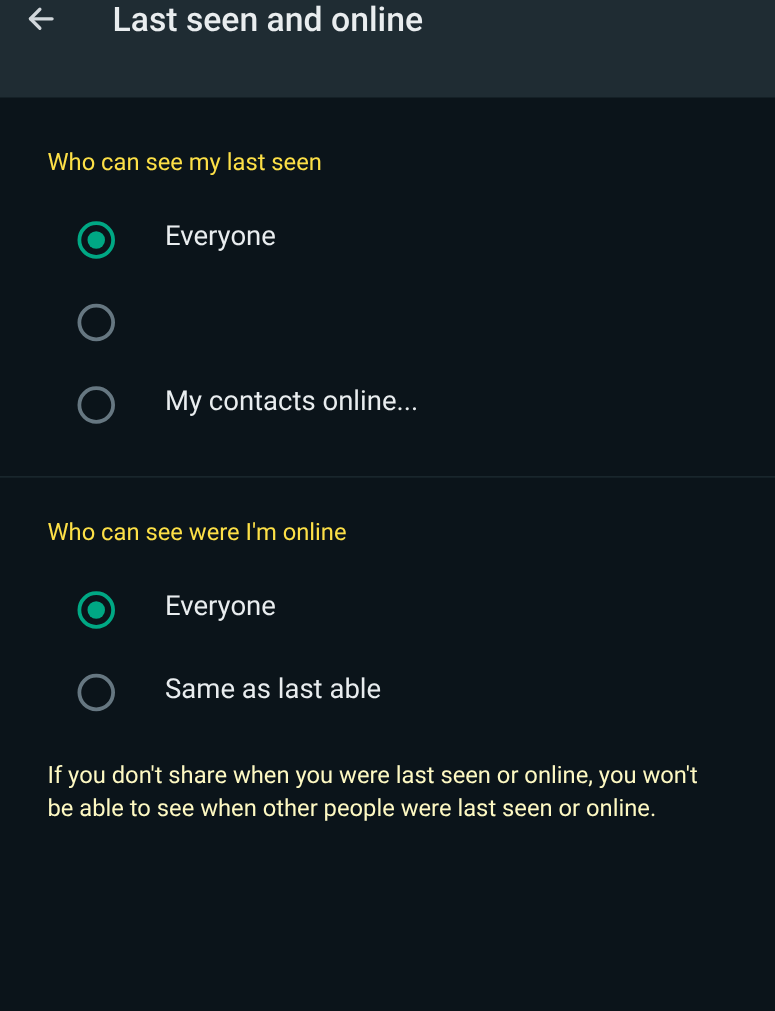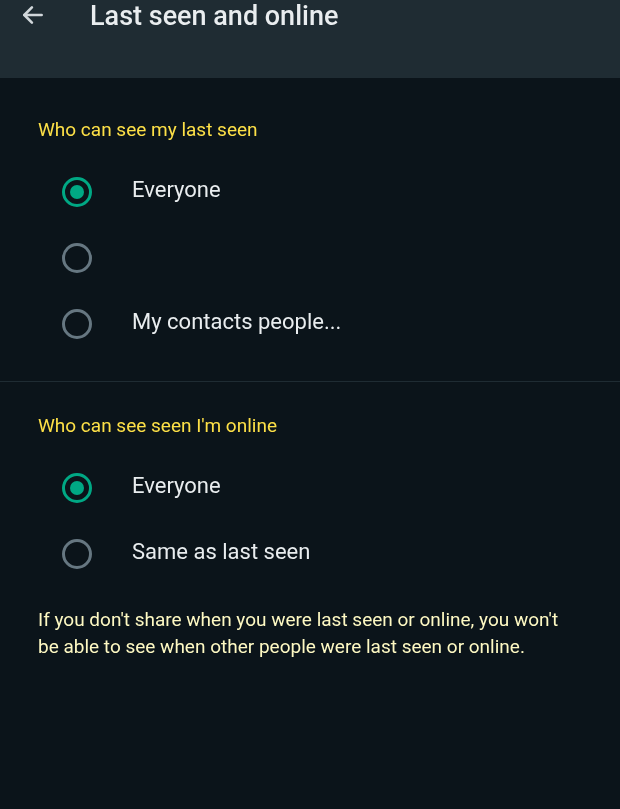--- a/index.html
+++ b/index.html
@@ -119,36 +119,36 @@
       </div>
     <div class="radio-label">Everyone</div>
   </div>
 
   <div class="radio-row">
     <div class="radio-outer"></div>
   </div>
 
   <div class="radio-row">
     <div class="radio-outer"></div>
-    <div class="radio-label">My contacts people...</div>
+    <div class="radio-label">My contacts online...</div>
   </div>
 
 </div>
 
 <div class="divider"></div>
 
 <div class="section2">
-  <div class="section-title">Who can see seen I'm online</div>
+  <div class="section-title">Who can see were I'm online</div>
 
   <div class="radio-row">
     <div class="radio-outer selected">
         <div class="radio-inner"></div>
       </div>
     <div class="radio-label">Everyone</div>
   </div>
 
   <div class="radio-row">
     <div class="radio-outer"></div>
-    <div class="radio-label">Same as last seen</div>
+    <div class="radio-label">Same as last able</div>
   </div>
 </div>
 
 <div class="footer-text">If you don't share when you were last seen or online, you won't be able to see when other people were last seen or online.</div>
 
 </body></html>

